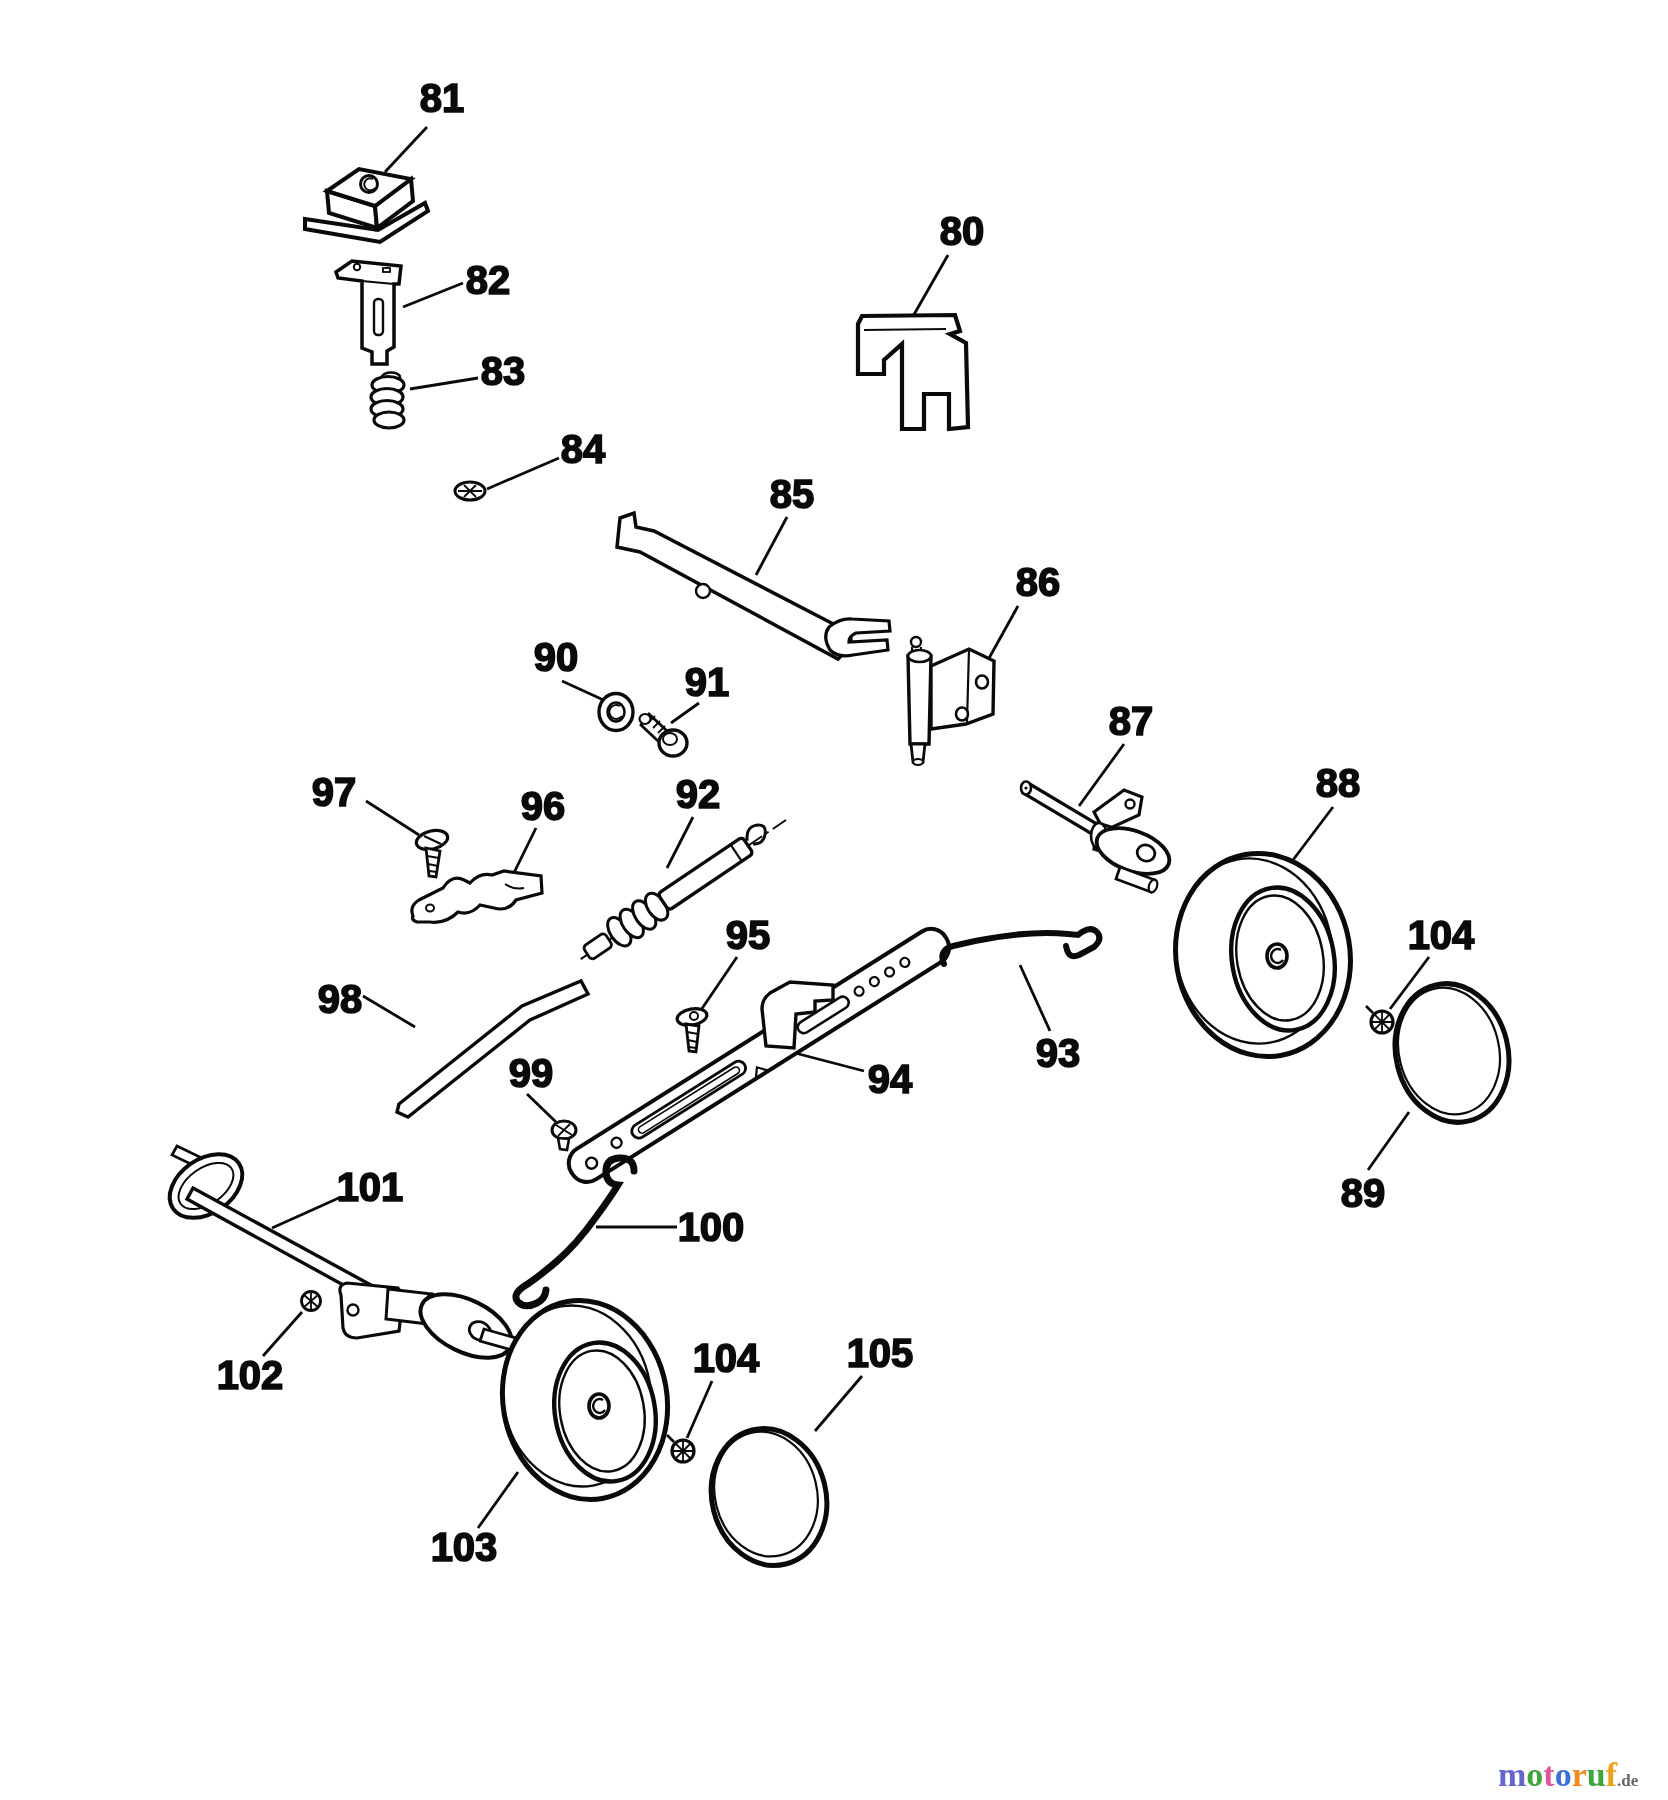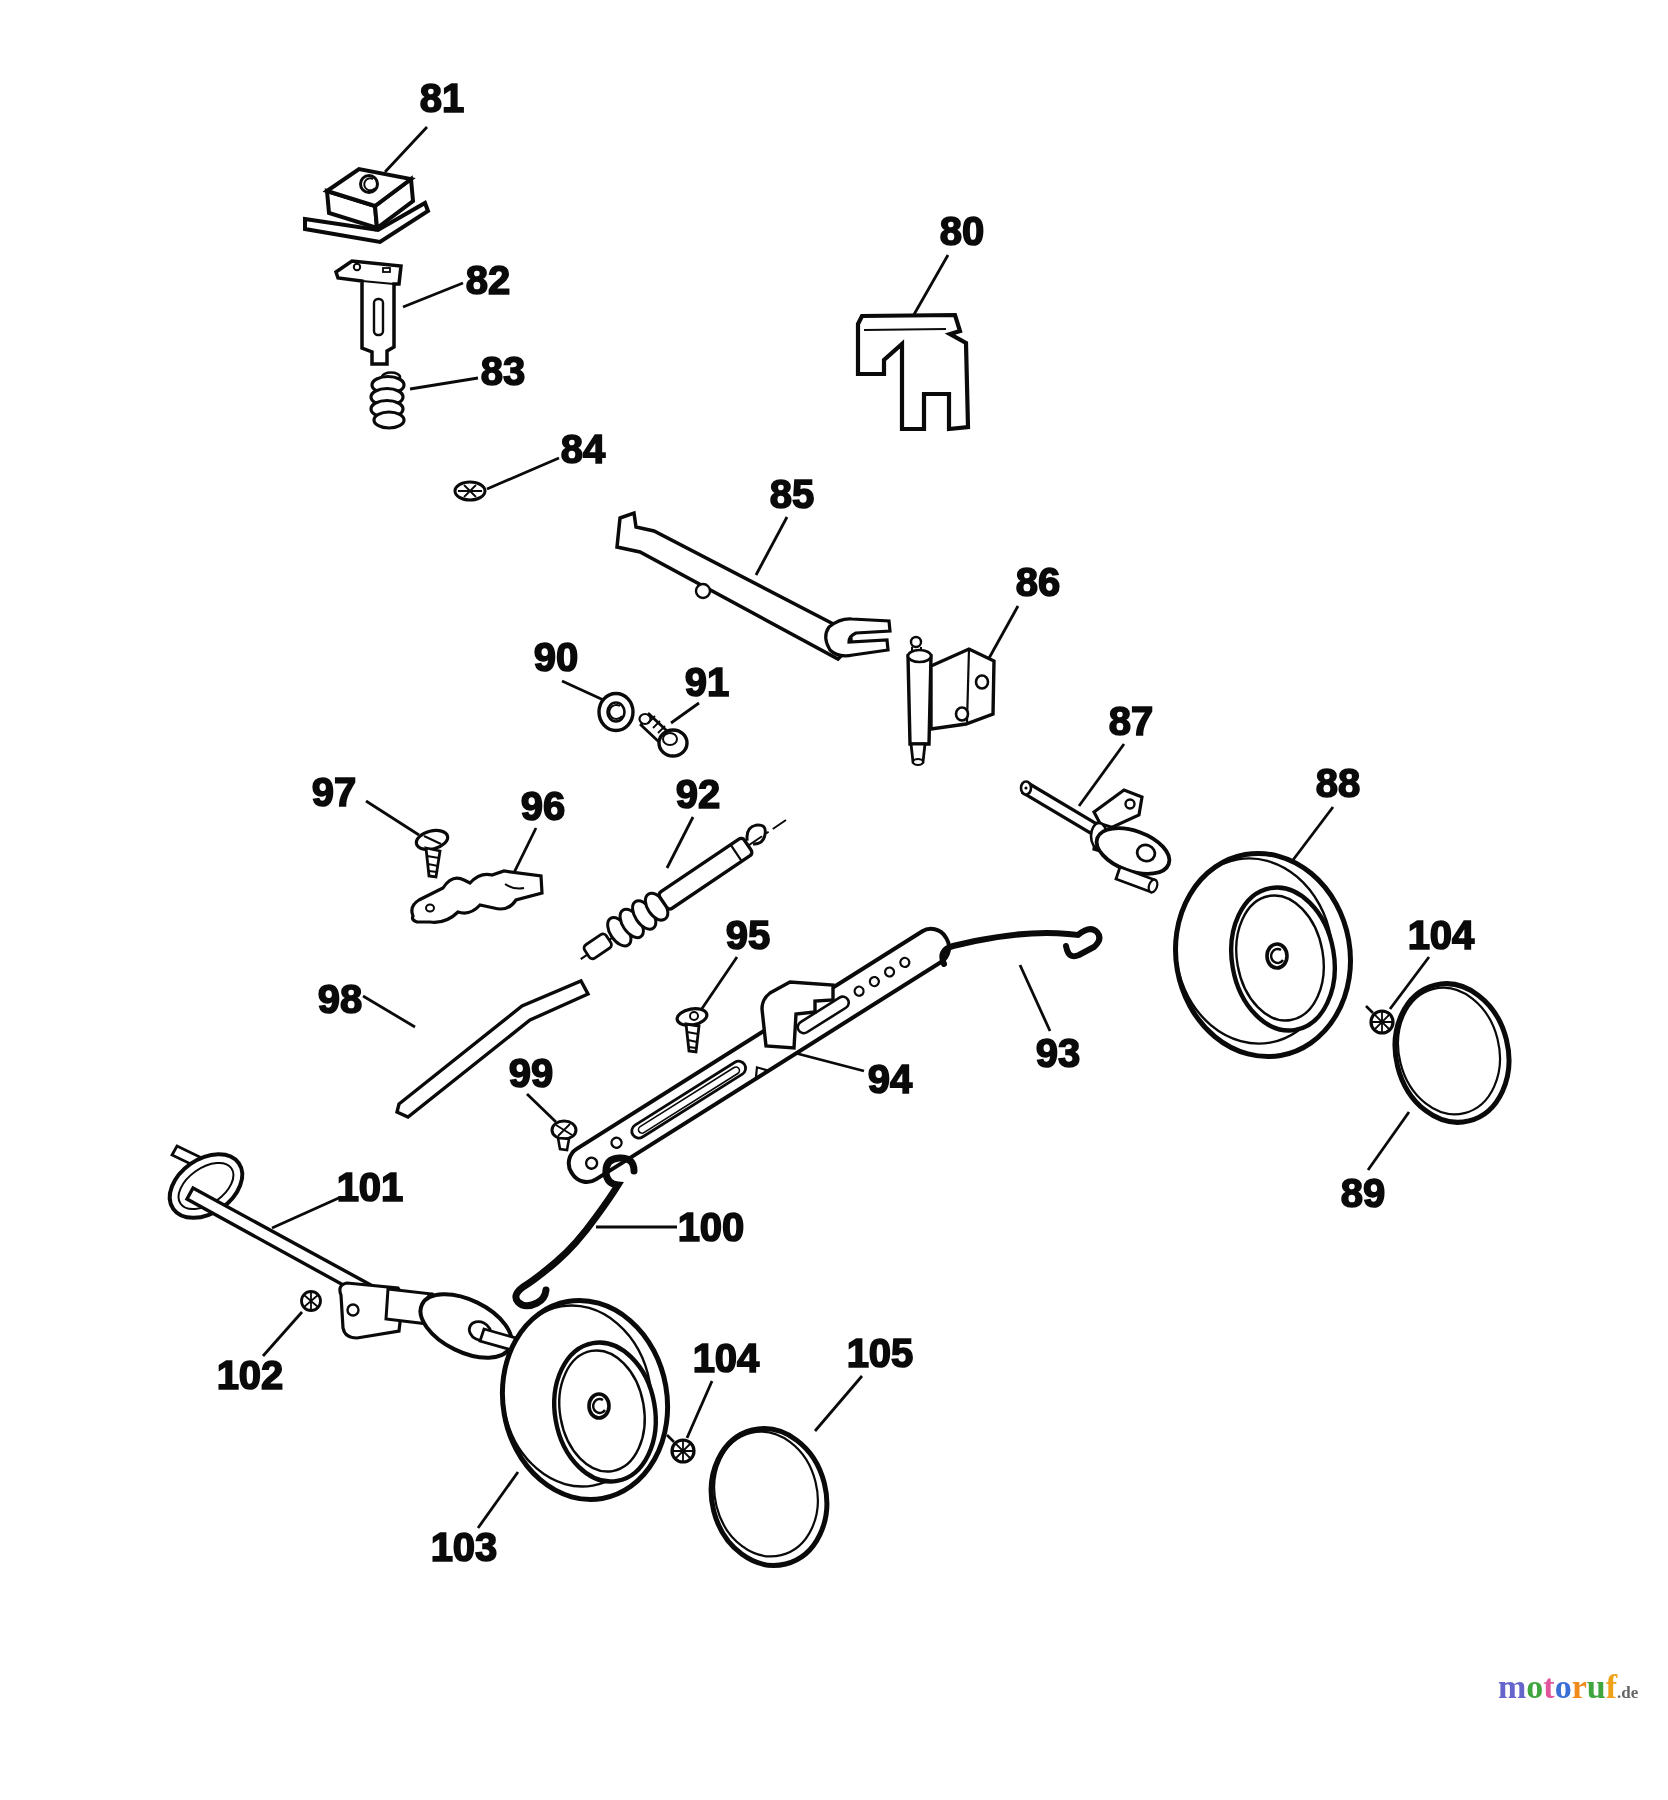--- a/index.html
+++ b/index.html
@@ -3,21 +3,21 @@
 <meta charset="utf-8">
 <style>
   html,body{margin:0;padding:0;background:#fff;}
   .stage{position:relative;width:1668px;height:1800px;background:#ffffff;overflow:hidden;
          font-family:"Liberation Sans",sans-serif;}
   .stage svg{position:absolute;left:0;top:0;}
   .plabel{font-family:"Liberation Sans",sans-serif;font-size:40px;font-weight:bold;
           fill:#0a0a0a;stroke:#0a0a0a;stroke-width:1.6px;paint-order:stroke;
           text-anchor:middle;}
   .leader{stroke:#0a0a0a;stroke-width:2.8;fill:none;}
-  .watermark{position:absolute;left:1498px;top:1668px;width:170px;height:40px;
+  .watermark{position:absolute;left:1498px;top:1756px;width:170px;height:40px;
              font-family:"Liberation Serif",serif;font-weight:bold;font-size:34px;
              letter-spacing:0px;white-space:nowrap;}
   .watermark .suffix{font-size:17px;font-weight:bold;vertical-align:baseline;}
 </style>
 </head>
 <body>
 
 <div class="stage">
 <svg width="1668" height="1800" viewBox="0 0 1668 1800">
 

